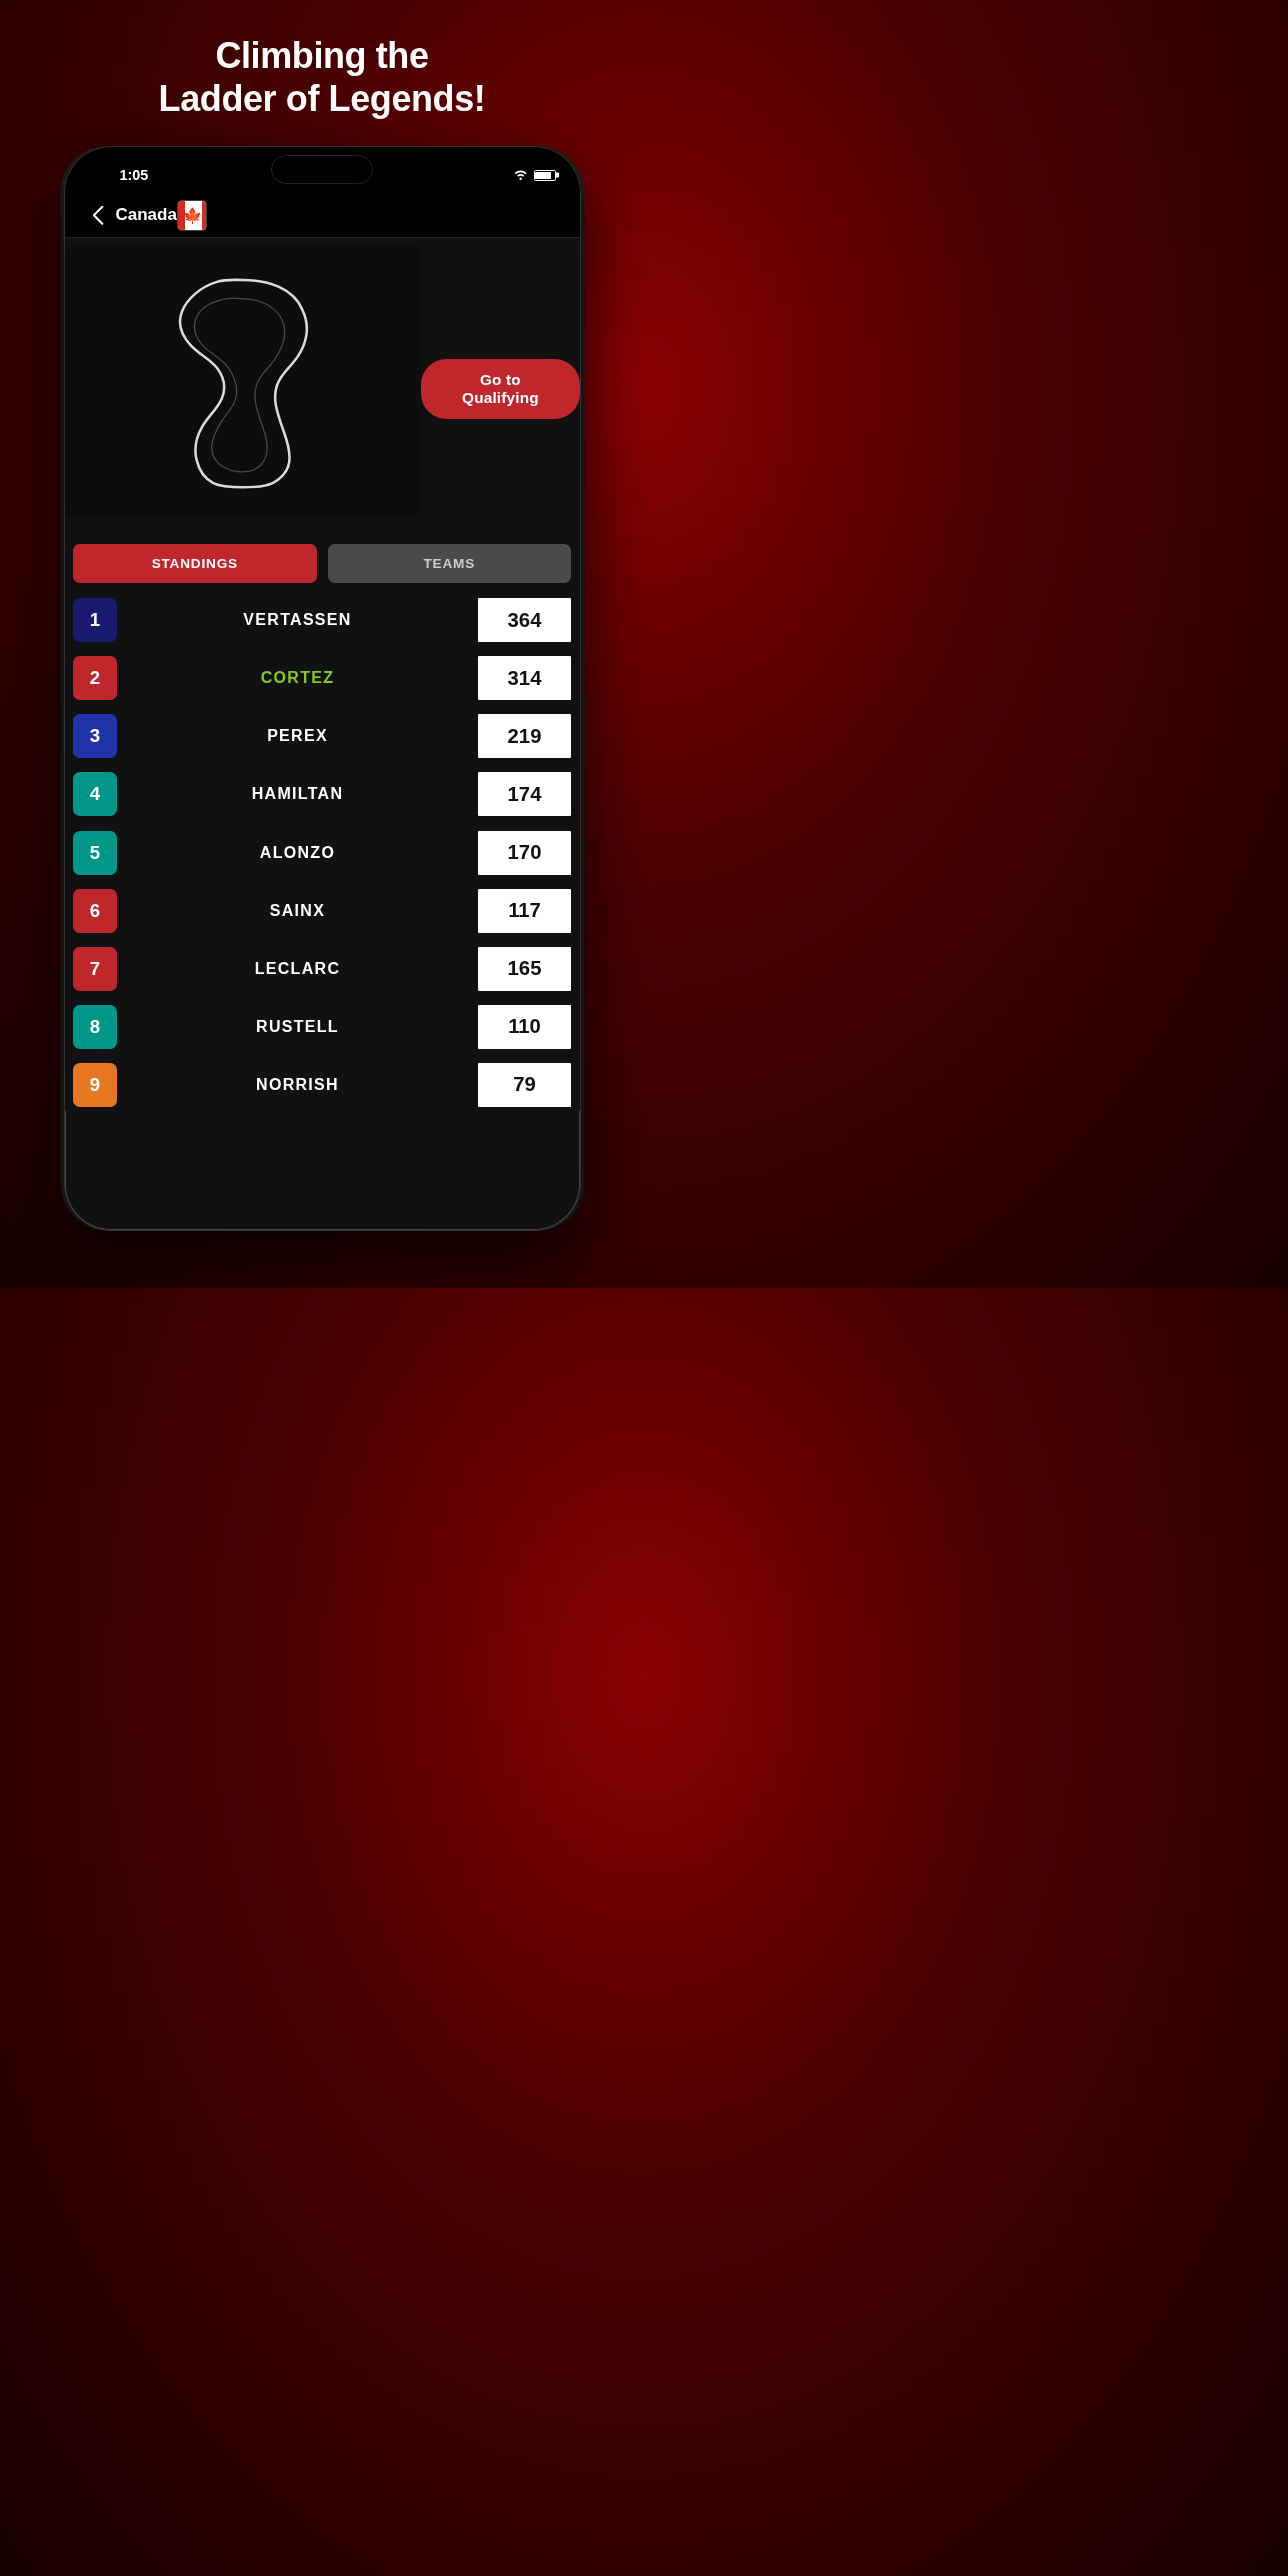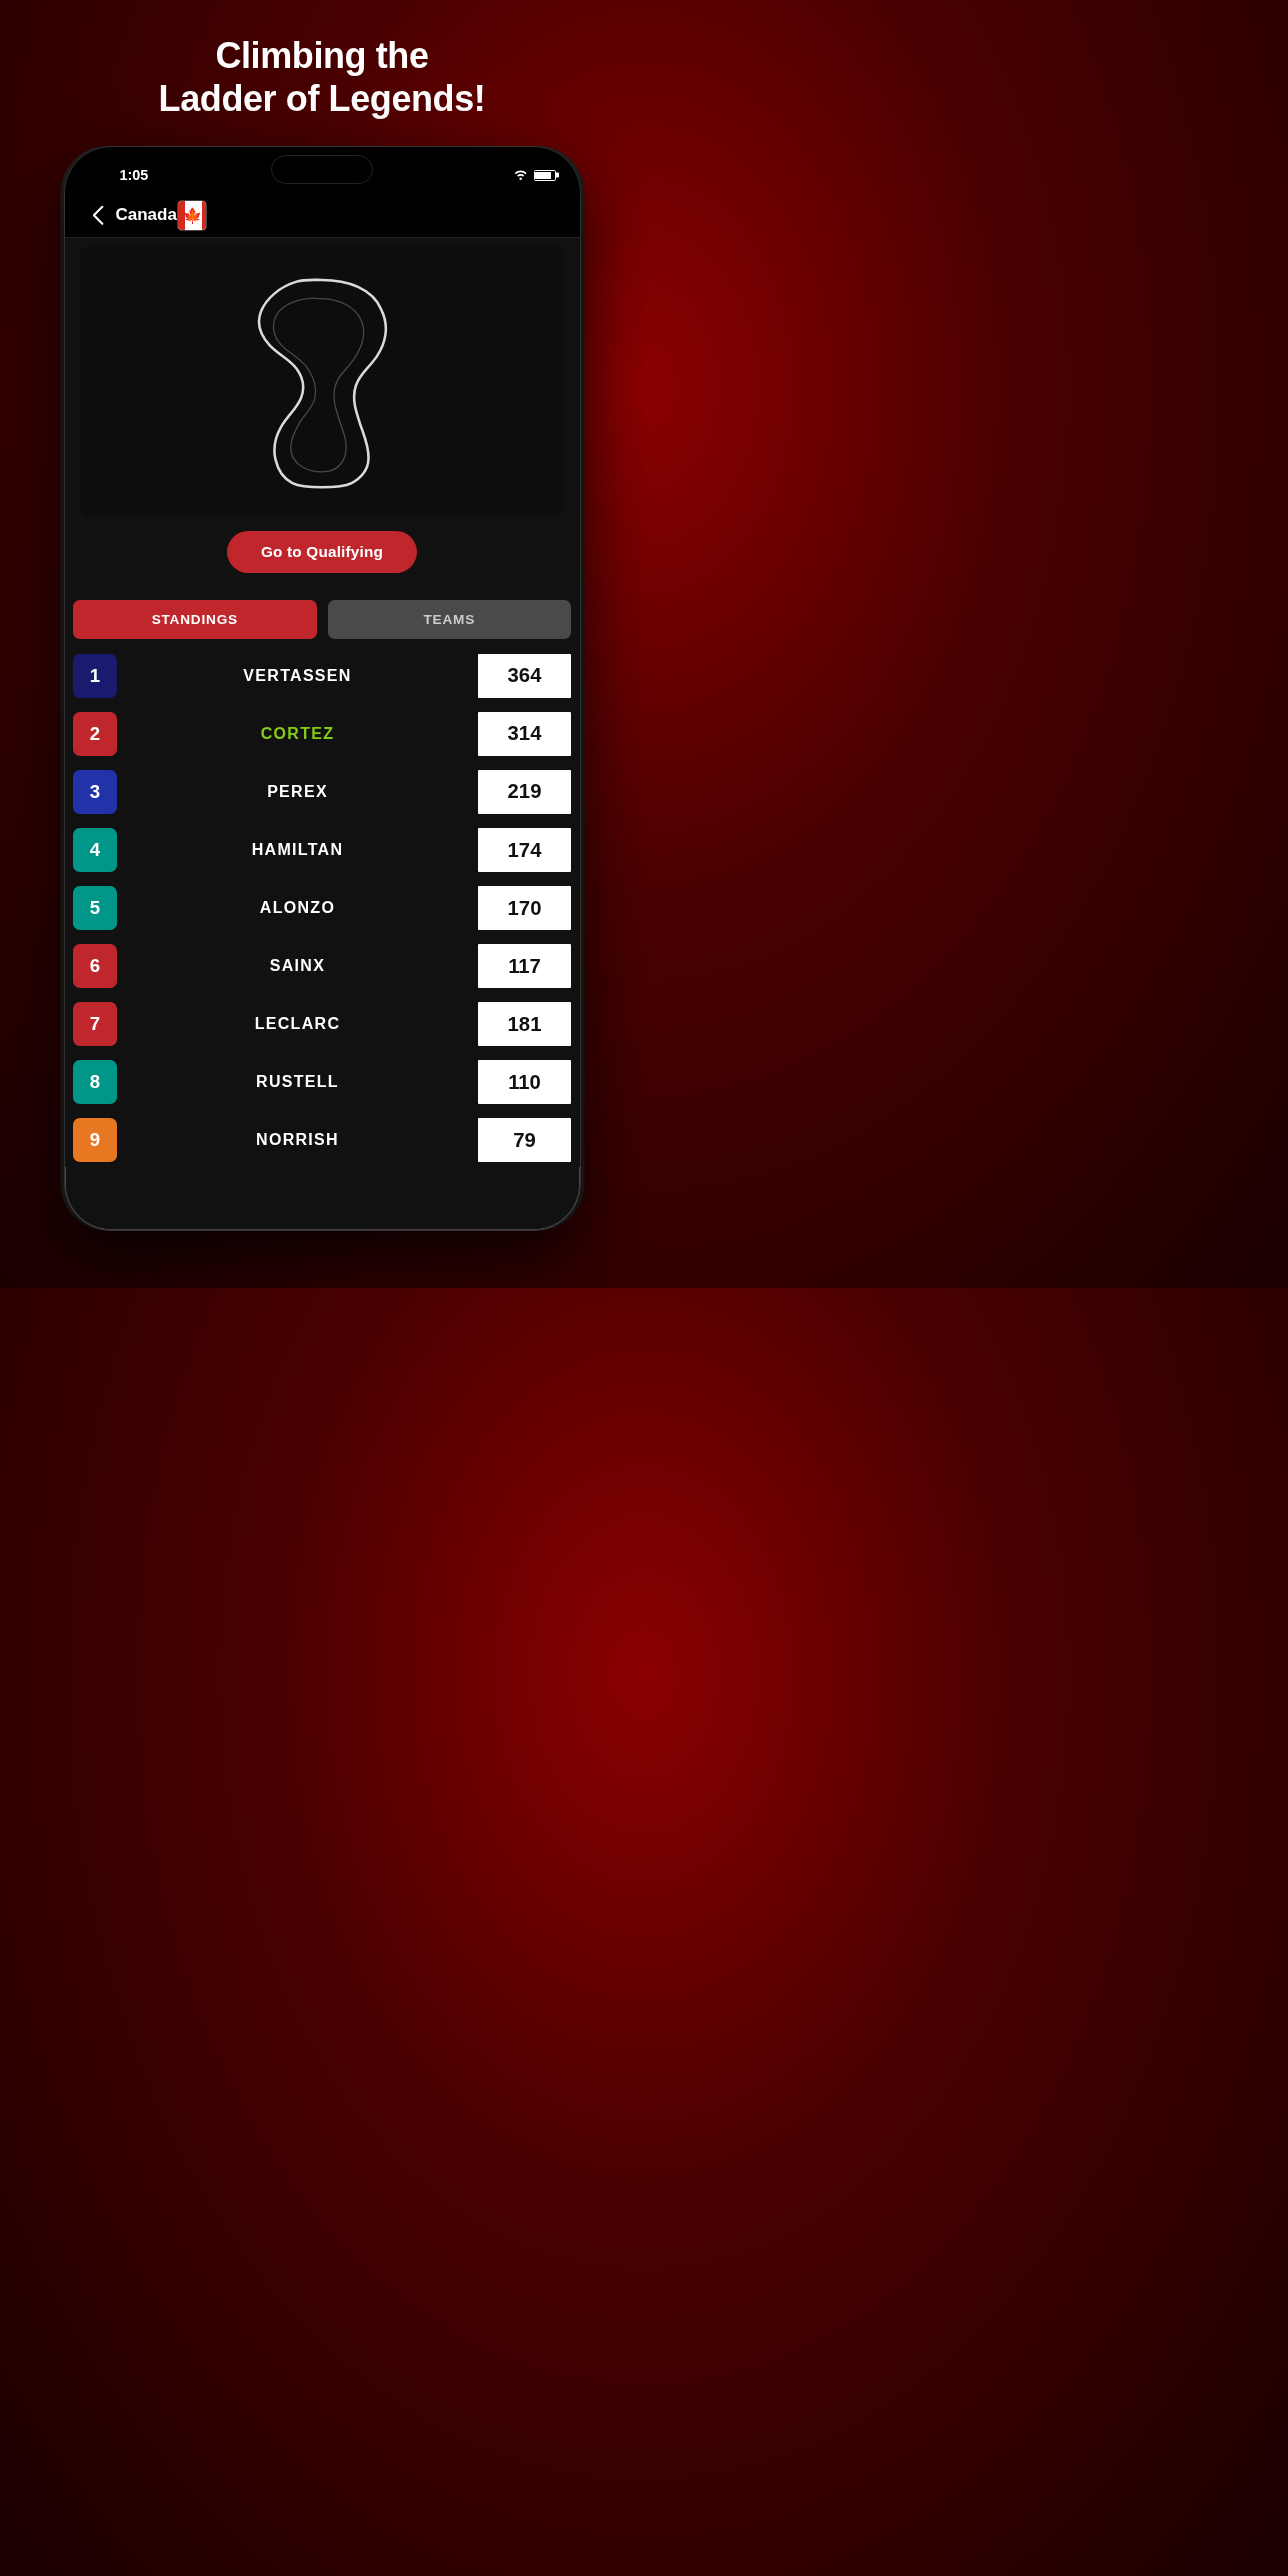--- a/index.html
+++ b/index.html
@@ -212,21 +212,21 @@
       font-size: 15.3px;
       z-index: 1;
     }
 
     
     .track-area {
       width: 100%;
       background: #111;
       padding: 8.5px 0 17px 0;
       display: flex;
-      flex-direction: column;
+      flex-direction: row;
       align-items: center;
     }
 
     .track-container {
       width: 94%;
       height: 271px;
       background: #0d0d0d;
       border-radius: 8.5px;
       display: flex;
       align-items: center;
@@ -475,21 +475,21 @@
         <div class="points-badge">170</div>
       </div>
       <div class="standing-row">
         <div class="pos-badge pos-red2">6</div>
         <div class="driver-name driver-name-normal">SAINX</div>
         <div class="points-badge">117</div>
       </div>
       <div class="standing-row">
         <div class="pos-badge pos-red3">7</div>
         <div class="driver-name driver-name-normal">LECLARC</div>
-        <div class="points-badge">181</div>
+        <div class="points-badge">165</div>
       </div>
       <div class="standing-row">
         <div class="pos-badge pos-teal3">8</div>
         <div class="driver-name driver-name-normal">RUSTELL</div>
         <div class="points-badge">110</div>
       </div>
       <div class="standing-row">
         <div class="pos-badge pos-orange">9</div>
         <div class="driver-name driver-name-normal">NORRISH</div>
         <div class="points-badge">79</div>

